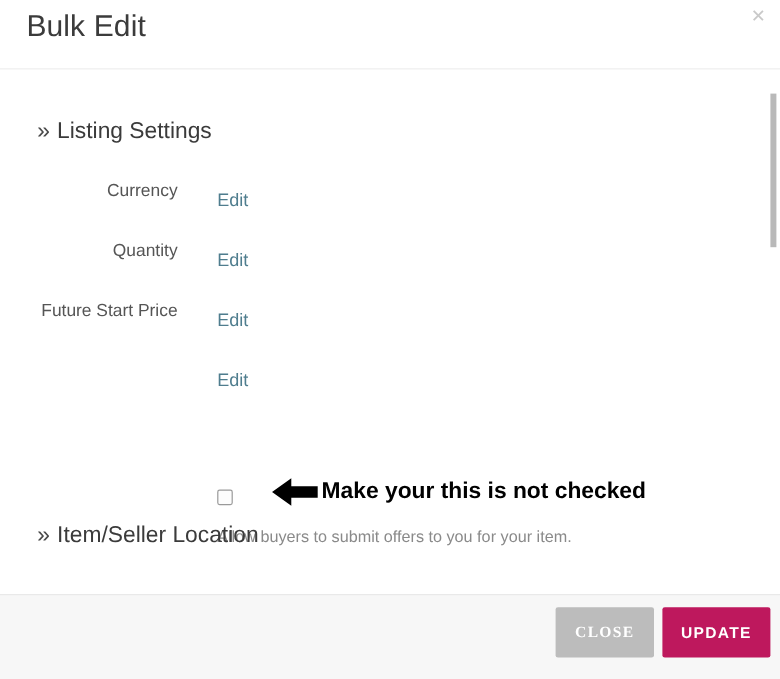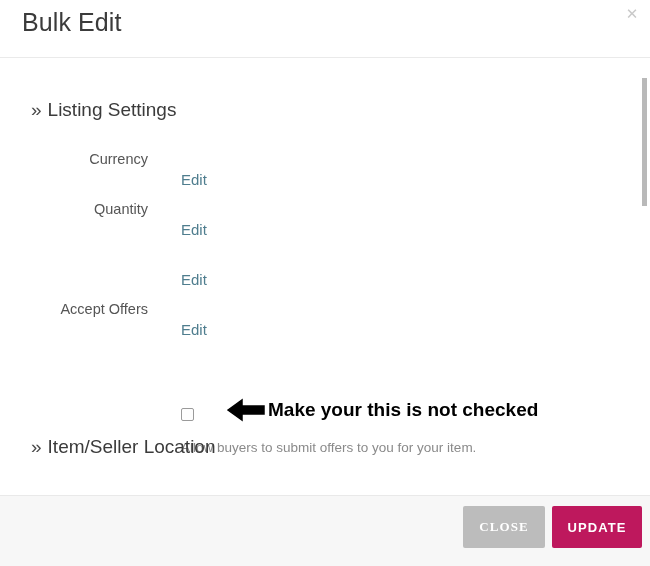--- a/index.html
+++ b/index.html
@@ -127,21 +127,21 @@
     width: 148px;
     top: 0;
     text-align: right;
     font-size: 14.5px;
     color: #555555;
     line-height: 18px;
   }
   .field-edit {
     position: absolute;
     left: 181px;
-    top: 21px;
+    top: 9px;
     font-size: 15px;
     color: #4f7d8e;
     text-decoration: none;
     cursor: pointer;
     line-height: 18px;
   }
 
   
   .checkbox-block {
     position: absolute;
@@ -254,25 +254,25 @@
         <span class="field-label">Currency</span>
         <a class="field-edit">Edit</a>
       </div>
 
       <div class="field-row">
         <span class="field-label">Quantity</span>
         <a class="field-edit">Edit</a>
       </div>
 
       <div class="field-row">
+        <span class="field-label">Future Start Price</span>
         <a class="field-edit">Edit</a>
       </div>
 
       <div class="field-row">
-        <span class="field-label">Accept Offers</span>
         <a class="field-edit">Edit</a>
       </div>
 
     </div>
 
     <div class="checkbox-block">
       <input type="checkbox" class="offers-checkbox" style="">
 
       <div class="annotation">
         <svg class="annotation-arrow" viewBox="0 0 40 26">

